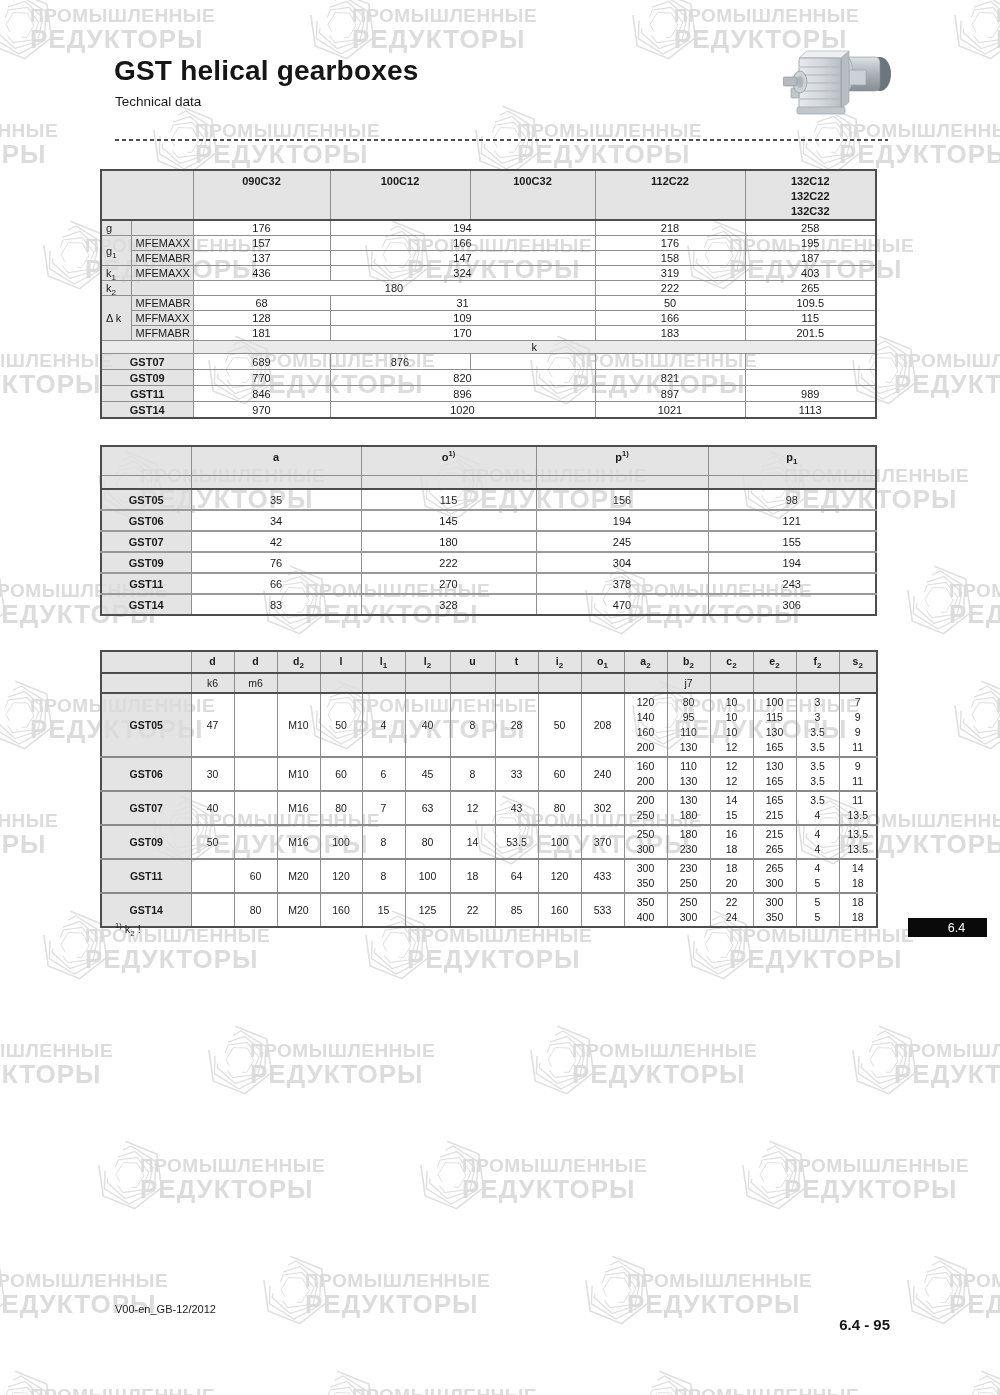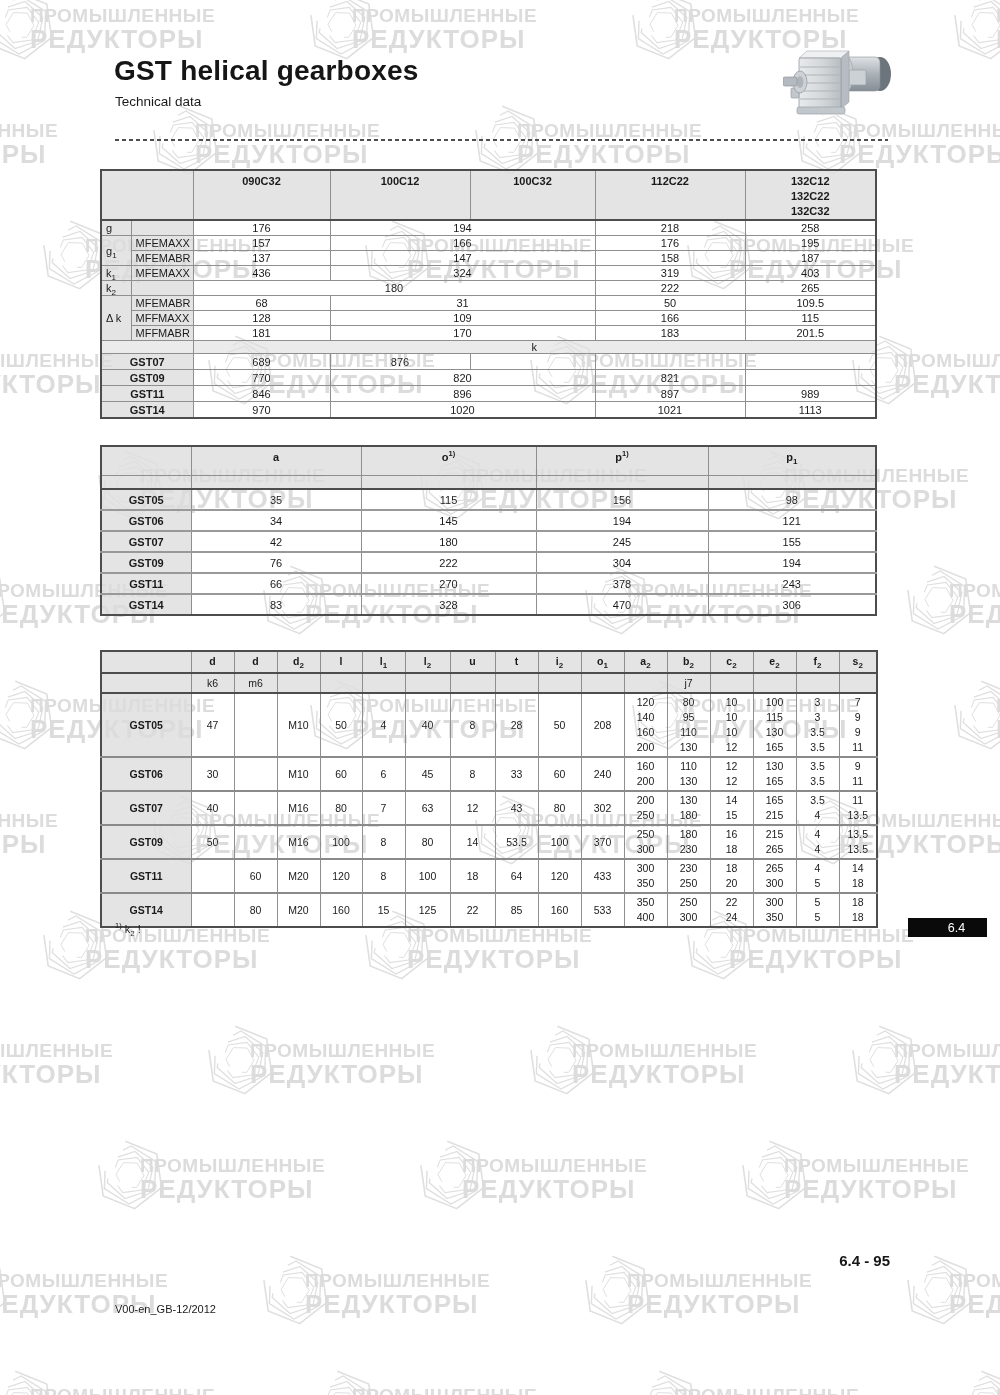--- a/index.html
+++ b/index.html
@@ -45,21 +45,21 @@
   #t3{top:650px;font-size:10.5px;}
   #t3 .hrow td{height:18px;padding-top:2px;}
   #t3 .srow td{height:18px;background:#e4e4e4;border-bottom:2px solid #4d4d4d;}
   #t3 tr.data td{border-top:2px solid #8a8a8a;line-height:15px;padding:1px 1px;}
 
   .footnote{position:absolute;left:115px;top:923px;font-size:11px;color:#1a1a1a;}
   .footnote sup{font-size:7.5px;}
   .badge{position:absolute;left:908px;top:918px;width:79px;height:19px;background:#0a0a0a;color:#ffffff;
     font-size:12.5px;display:flex;align-items:center;justify-content:center;padding-left:18px;box-sizing:border-box;}
   .footer-left{position:absolute;left:115px;top:1303px;font-size:11px;color:#1a1a1a;}
-  .footer-right{position:absolute;right:110px;top:1252px;font-size:15px;font-weight:600;color:#161616;}
+  .footer-right{position:absolute;right:110px;top:1316px;font-size:15px;font-weight:600;color:#161616;}
 </style>
 </head>
 <body>
 
 <div class="page">
   <div class="content">
 
     <div class="title">GST helical gearboxes</div>
     <div class="subtitle">Technical data</div>
 

